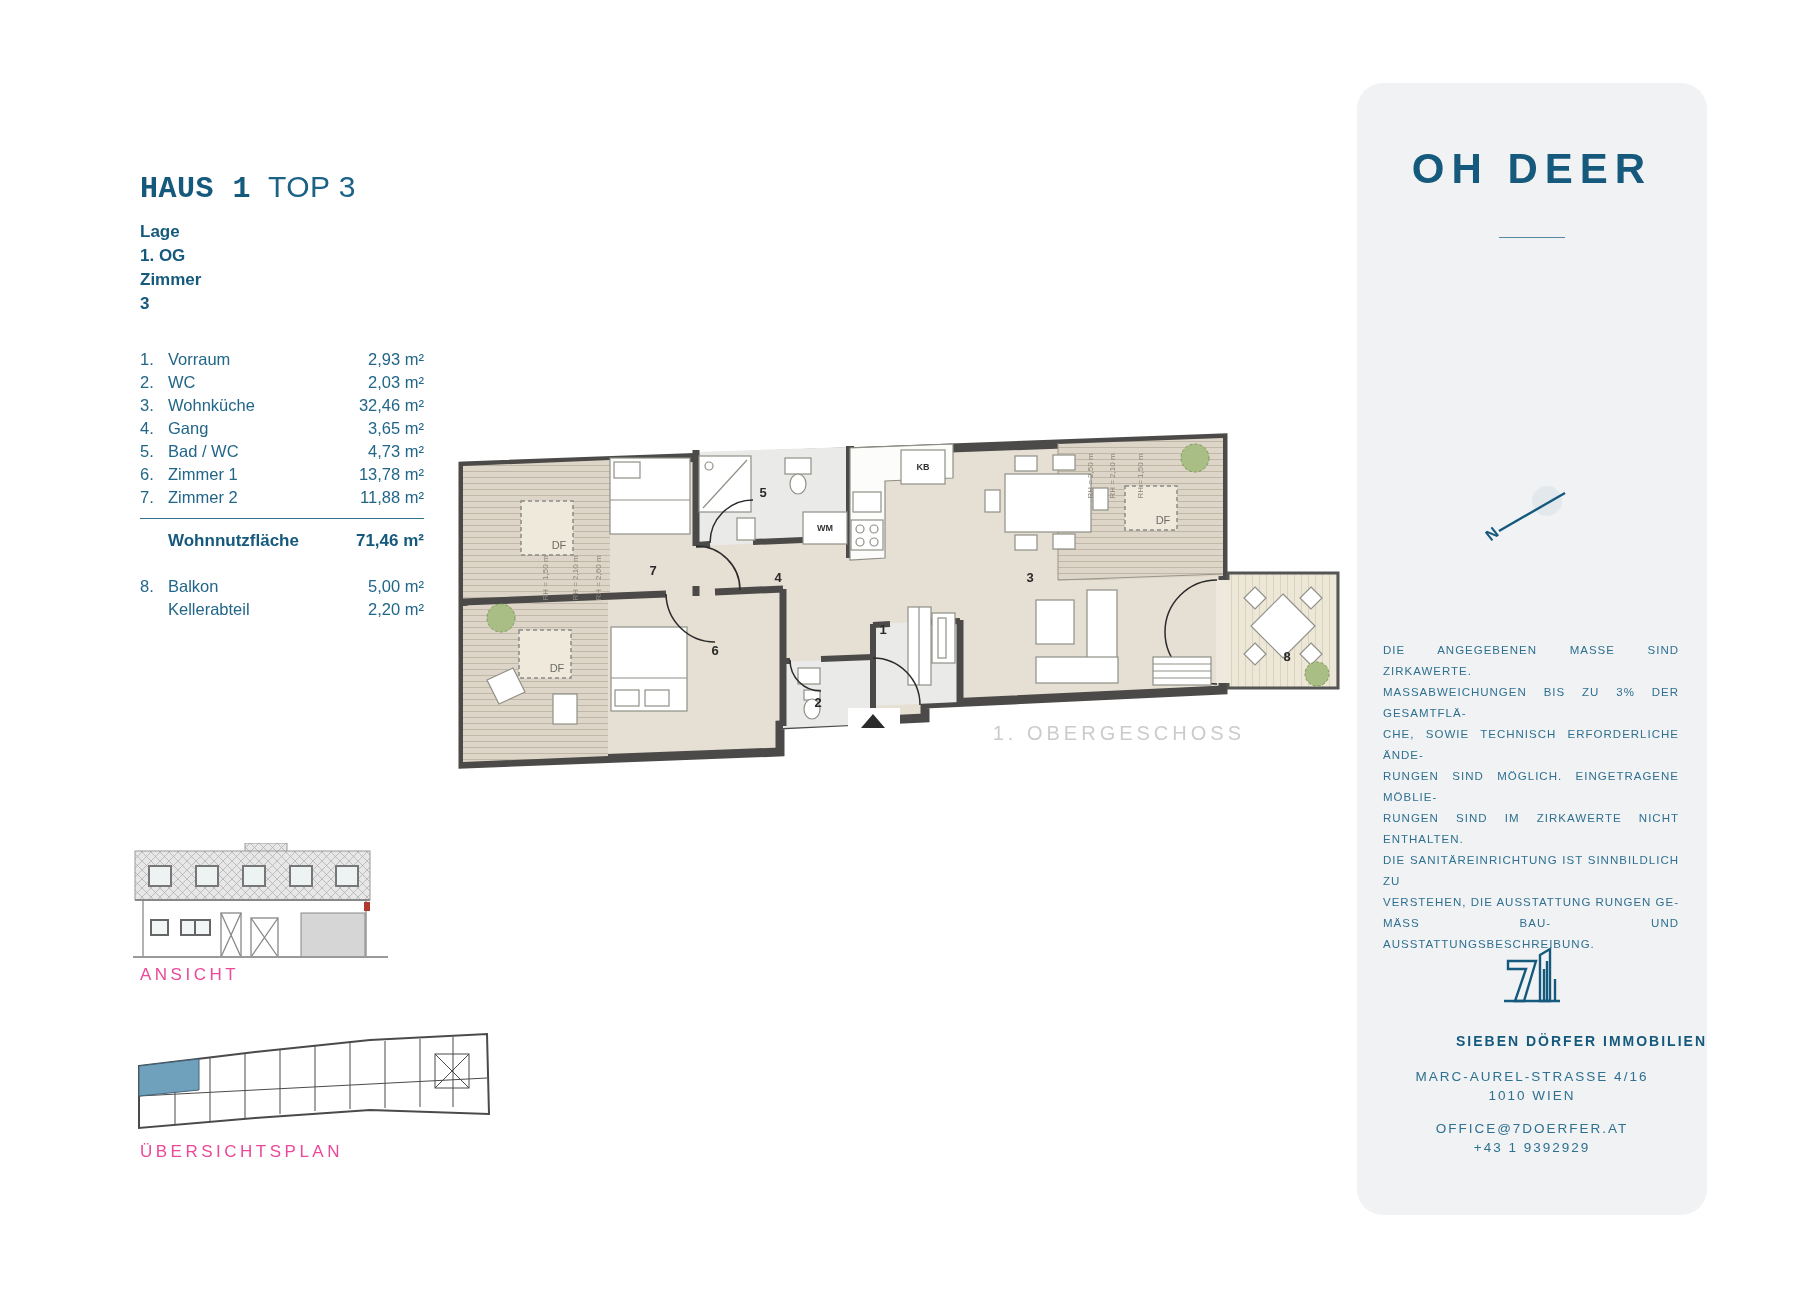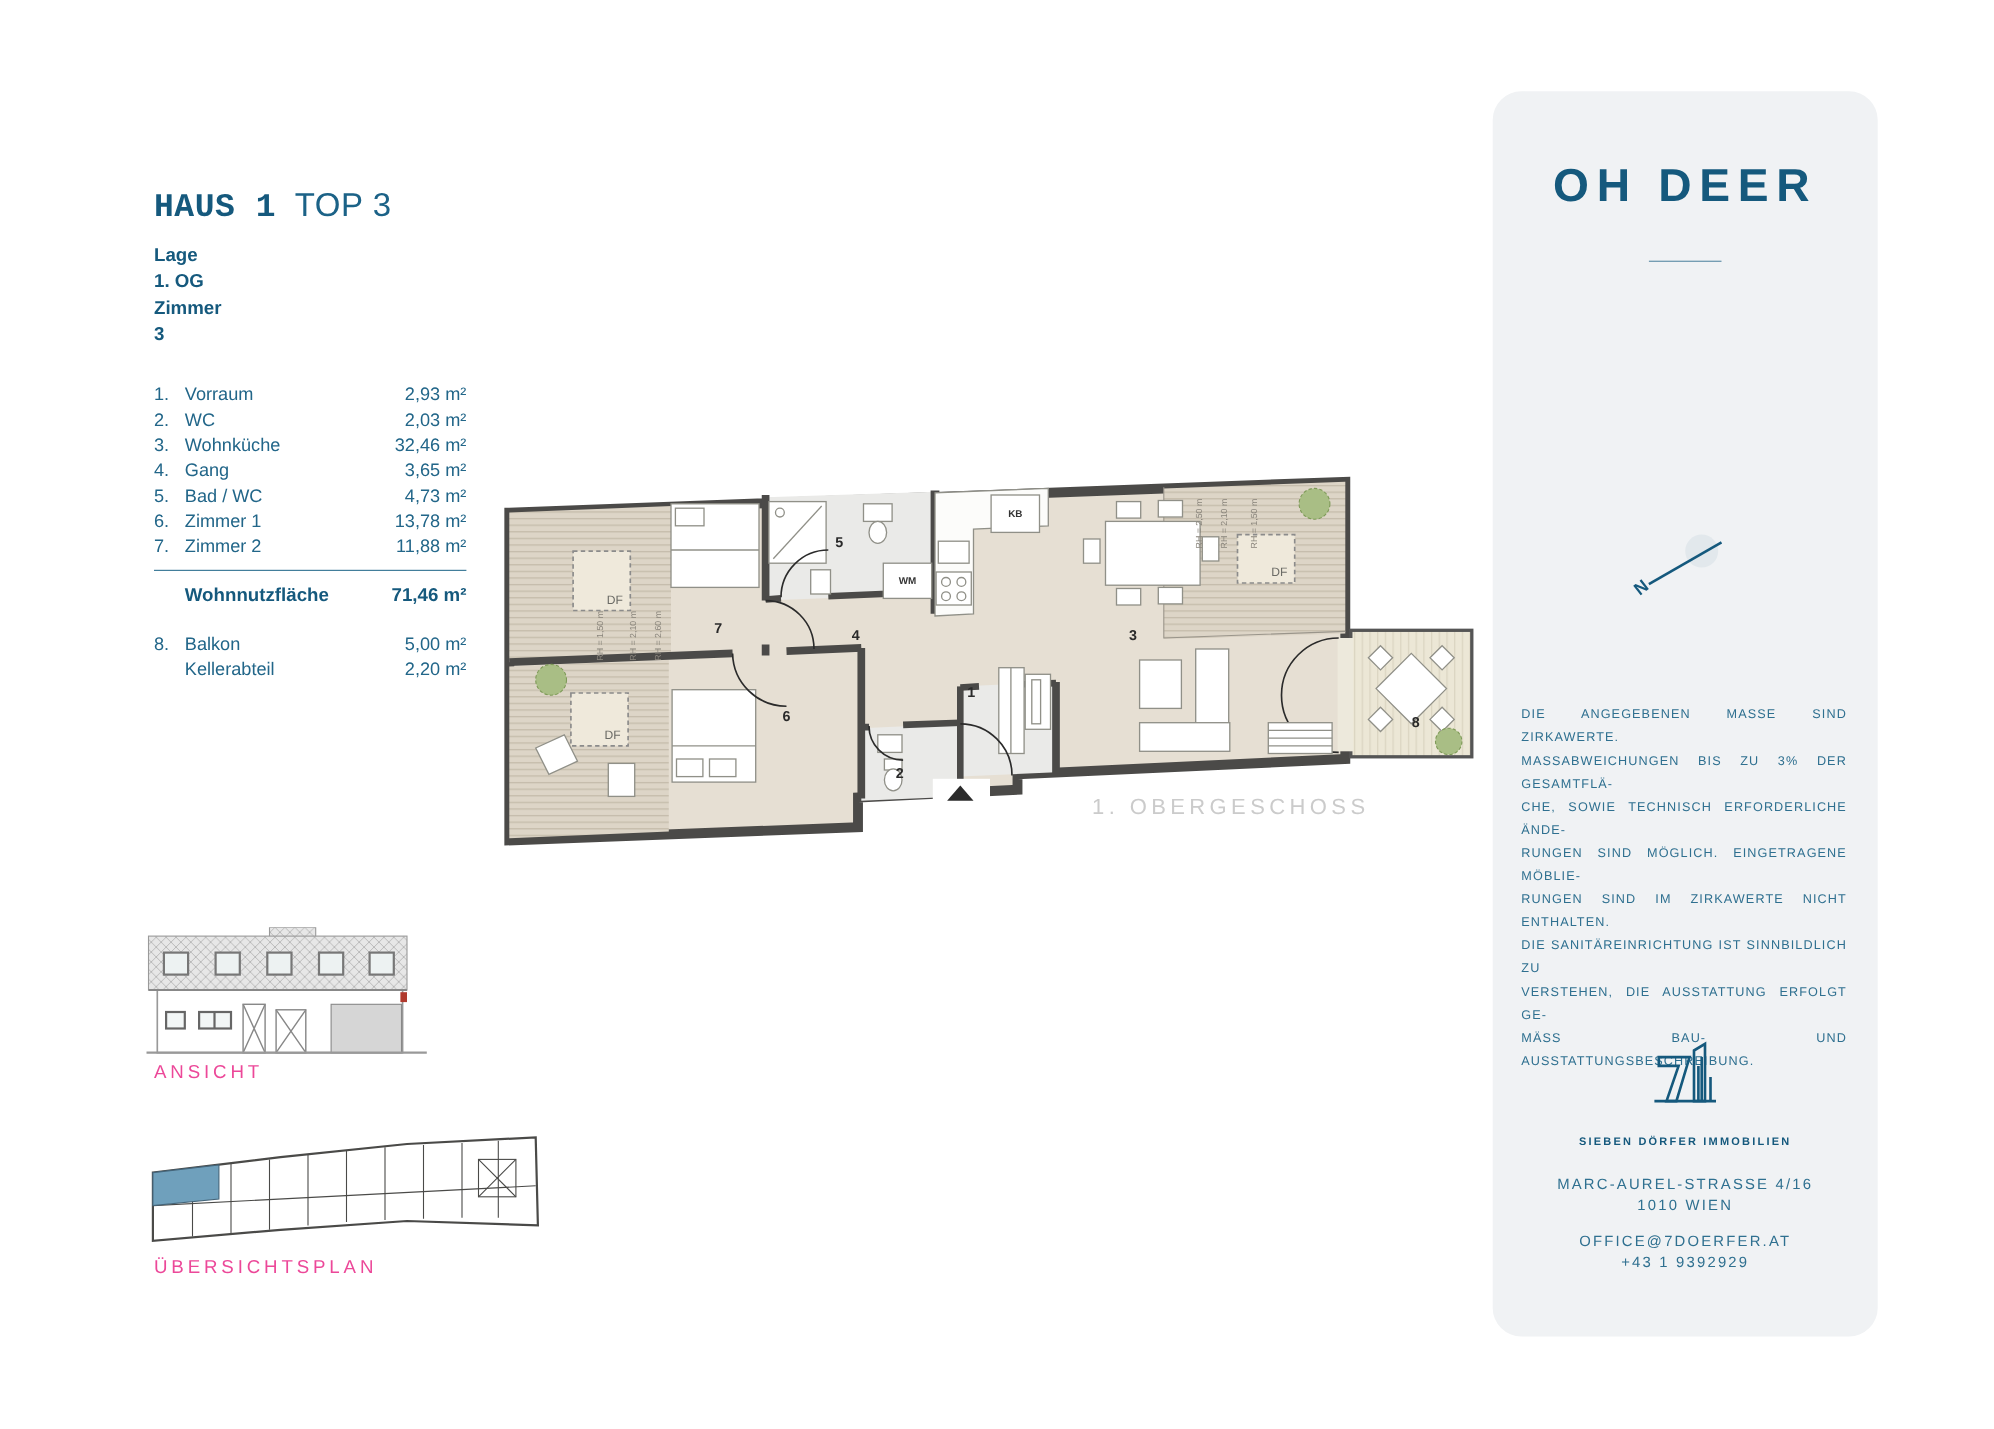--- a/index.html
+++ b/index.html
@@ -30,22 +30,22 @@
   .card{position:absolute;left:1357px;top:83px;width:350px;height:1132px;
         background:#F0F2F4;border-radius:26px;text-align:center;color:#2F7090;}
   .brand{margin-top:62px;font-size:42px;font-weight:700;letter-spacing:7px;color:#15597D;}
   .divider{width:66px;border:none;border-top:1.5px solid #5788A3;margin:44px auto 0 auto;}
   .addr{margin-top:38px;font-size:15px;letter-spacing:2.5px;line-height:22px;color:#2F7090;}
   .north{position:absolute;left:126px;top:400px;}
   .disc{position:absolute;left:26px;top:557px;width:296px;font-size:11.5px;
         line-height:21px;letter-spacing:1px;color:#2F7090;}
   .disc .dl{text-align:justify;text-align-last:justify;}
   .logo{position:absolute;left:143px;top:860px;}
-  .comp{position:absolute;top:950px;left:0;width:100%;font-size:10px;font-weight:700;
-        letter-spacing:2px;color:#15597D;}
+  .comp{position:absolute;top:950px;left:0;width:100%;font-size:14px;font-weight:700;
+        letter-spacing:2px;color:#15597D;text-align:right;}
   .caddr{position:absolute;top:984px;left:0;width:100%;font-size:13.5px;
          letter-spacing:2px;line-height:19px;color:#2F7090;}
   .ccontact{position:absolute;top:1036px;left:0;width:100%;font-size:13.5px;
          letter-spacing:2px;line-height:19px;color:#2F7090;}
 
   
   .plan{position:absolute;left:453px;top:428px;}
   .elev{position:absolute;left:133px;top:843px;}
   .ovw{position:absolute;left:135px;top:1028px;}
   svg text{font-family:"Liberation Sans",sans-serif;}
@@ -340,21 +340,21 @@
       <text x="4" y="56" transform="rotate(-38 10 52)" font-size="16" font-weight="700" fill="#15597D">N</text>
     </svg>
 
     <div class="disc">
       <div class="dl">DIE ANGEGEBENEN MASSE SIND ZIRKAWERTE.</div>
       <div class="dl">MASSABWEICHUNGEN BIS ZU 3% DER GESAMTFLÄ-</div>
       <div class="dl">CHE, SOWIE TECHNISCH ERFORDERLICHE ÄNDE-</div>
       <div class="dl">RUNGEN SIND MÖGLICH. EINGETRAGENE MÖBLIE-</div>
       <div class="dl">RUNGEN SIND IM ZIRKAWERTE NICHT ENTHALTEN.</div>
       <div class="dl">DIE SANITÄREINRICHTUNG IST SINNBILDLICH ZU</div>
-      <div class="dl">VERSTEHEN, DIE AUSSTATTUNG ERFOLGT GE-</div>
+      <div class="dl">VERSTEHEN, DIE AUSSTATTUNG RUNGEN GE-</div>
       <div class="dl">MÄSS BAU- UND AUSSTATTUNGSBESCHREIBUNG.</div>
     </div>
 
     <svg class="logo" width="64" height="64" viewBox="0 0 64 64">
       <g stroke="#15597D" stroke-width="2.4" fill="none" stroke-linejoin="miter">
         <path d="M8,18 L36,18 L24,58 L15,58 L26,26 L8,26 Z"></path>
         <path d="M40,12 L50,6 L50,58 L40,58 Z"></path>
         <path d="M44,58 V26 M47,58 V18"></path>
         <path d="M55,58 V36"></path>
         <path d="M4,58 H60"></path>

